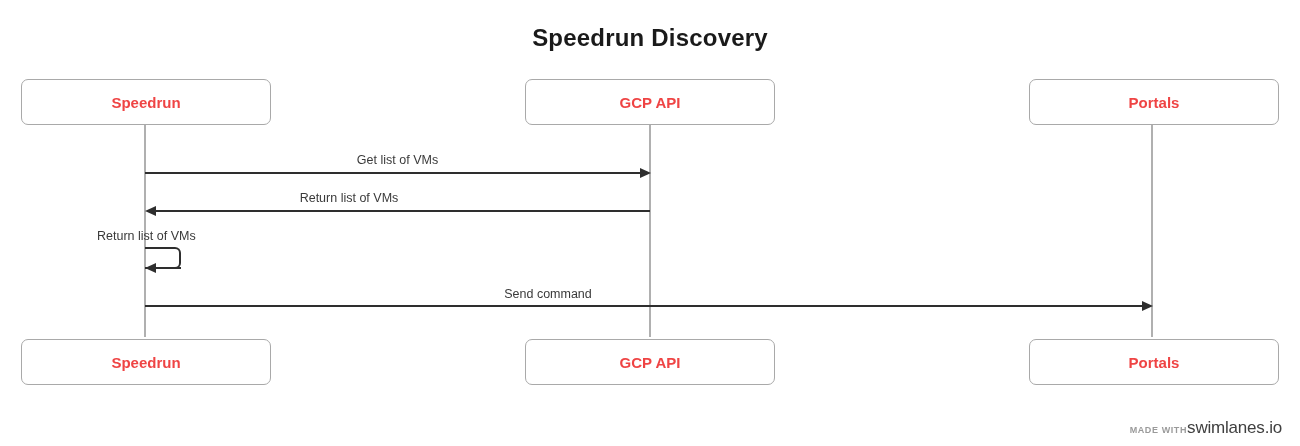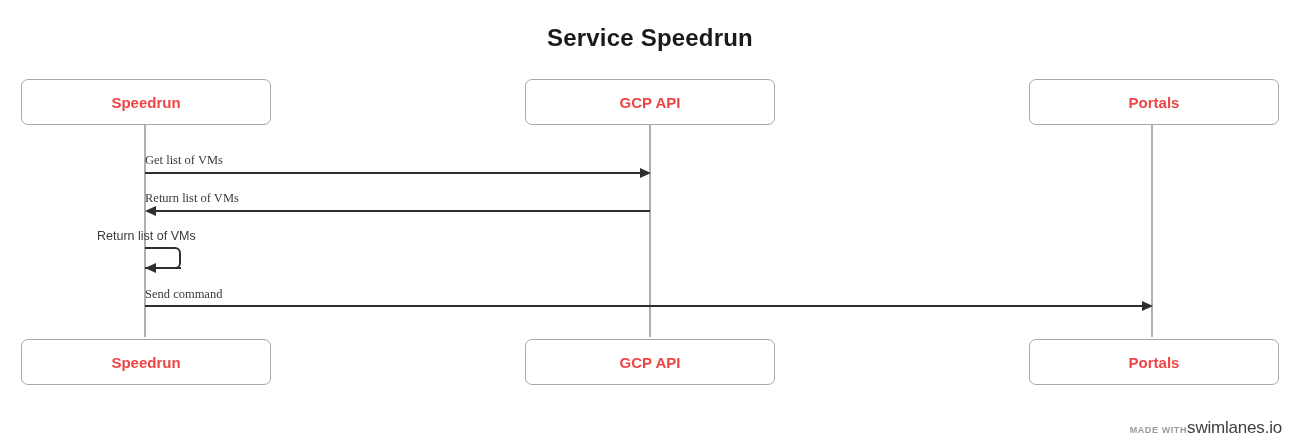--- a/index.html
+++ b/index.html
@@ -51,21 +51,21 @@
     background: #b0b0b0;
   }
   .msg-label {
     position: absolute;
     font-size: 12.5px;
     color: #3a3a3a;
     white-space: nowrap;
     line-height: 14px;
   }
   .msg-label.center {
-    font-family: Liberation Serif, serif;
+    text-align: center;
   }
   .msg-line {
     position: absolute;
     height: 2px;
     background: #2e2e2e;
   }
   .arrowhead {
     position: absolute;
     width: 0;
     height: 0;
@@ -104,21 +104,21 @@
     font-size: 17px;
     color: #404040;
     letter-spacing: -0.2px;
   }
 </style>
 </head>
 <body>
 
 <div id="diagram-root">
 
-  <div class="diagram-title">Service Speedrun</div>
+  <div class="diagram-title">Speedrun Discovery</div>
 
   <div class="lifeline" style="left:144px; top:125px; height:212px;"></div>
   <div class="lifeline" style="left:649px; top:125px; height:212px;"></div>
   <div class="lifeline" style="left:1151px; top:125px; height:212px;"></div>
 
   <div class="participant-box" style="left:21px; top:79px; width:250px; height:46px;">
     <span>Speedrun</span>
   </div>
   <div class="participant-box" style="left:525px; top:79px; width:250px; height:46px;">
     <span>GCP API</span>

